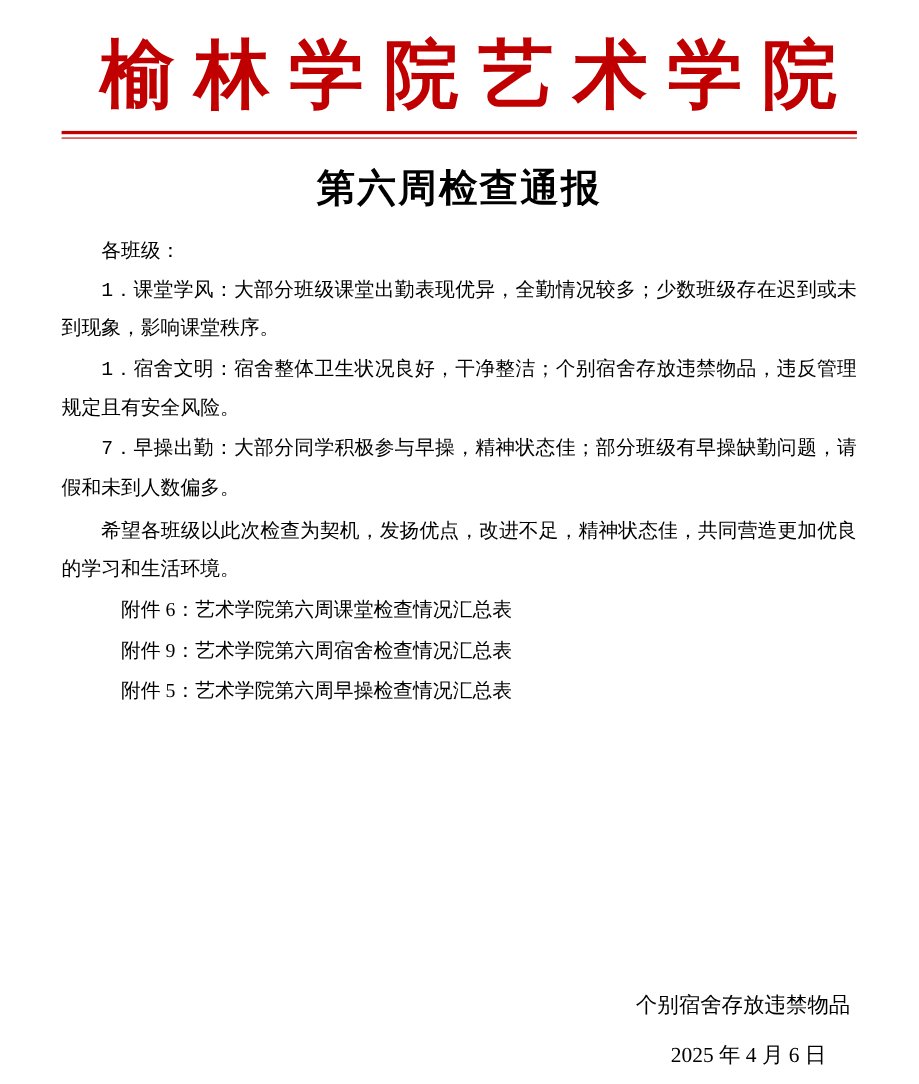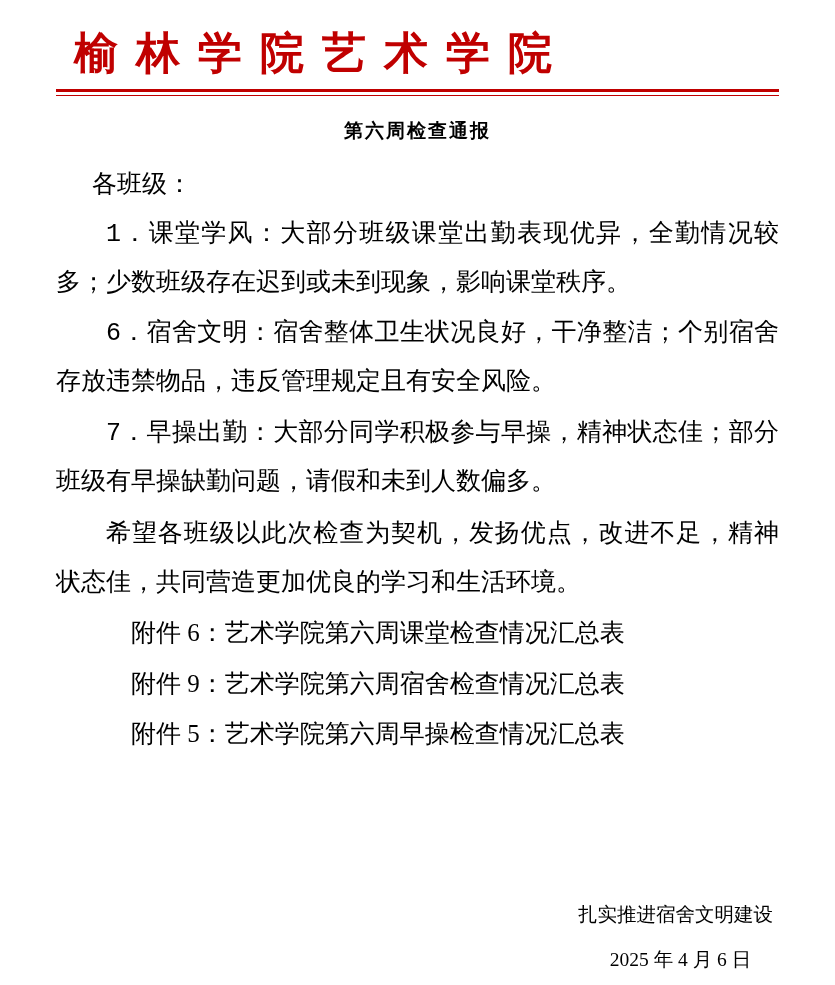--- a/index.html
+++ b/index.html
@@ -16,25 +16,25 @@
     overflow: hidden;
   }
   .page {
     width: 835px;
     height: 985px;
     box-sizing: border-box;
     padding: 0 56px;
     position: relative;
   }
   .org-title {
-    text-align: left;
+    text-align: right;
     color: #c00000;
     font-family: "Liberation Serif", "DejaVu Serif", serif;
     font-weight: bold;
-    font-size: 44px;
+    font-size: 68px;
     letter-spacing: 18px;
     text-indent: 18px;
     margin-top: 26px;
     line-height: 1.25;
     white-space: nowrap;
   }
   .red-rules {
     margin-top: 8px;
   }
   .red-rules .thick {
@@ -45,28 +45,28 @@
   .red-rules .gap {
     height: 3px;
   }
   .red-rules .thin {
     height: 1px;
     background: #c00000;
     width: 100%;
   }
   .doc-title {
     text-align: center;
-    font-size: 19px;
+    font-size: 35px;
     font-weight: bold;
     letter-spacing: 2px;
     margin-top: 22px;
     margin-bottom: 10px;
   }
   .body-text {
-    font-size: 25px;
+    font-size: 18px;
     line-height: 1.95;
     text-align: justify;
     text-justify: inter-ideograph;
   }
   .salutation {
     margin-top: 16px;
     padding-left: 36px;
   }
   .para {
     text-indent: 2em;
@@ -113,32 +113,32 @@
 
   <div class="doc-title">第六周检查通报</div>
 
   <div class="body-text">
 
     <div class="salutation">各班级：</div>
 
 
     <div class="numlist-item">1．课堂学风：大部分班级课堂出勤表现优异，全勤情况较多；少数班级存在迟到或未到现象，影响课堂秩序。</div>
 
-    <div class="numlist-item">6．宿舍文明：宿舍整体卫生状况良好，干净整洁；个别宿舍存放违禁物品，违反管理规定且有安全风险。</div>
+    <div class="numlist-item">1．宿舍文明：宿舍整体卫生状况良好，干净整洁；个别宿舍存放违禁物品，违反管理规定且有安全风险。</div>
 
     <div class="numlist-item">7．早操出勤：大部分同学积极参与早操，精神状态佳；部分班级有早操缺勤问题，请假和未到人数偏多。</div>
 
     <div class="para">希望各班级以此次检查为契机，发扬优点，改进不足，精神状态佳，共同营造更加优良的学习和生活环境。</div>
 
     <div class="attachment">附件 6：艺术学院第六周课堂检查情况汇总表</div>
 
     <div class="attachment">附件 9：艺术学院第六周宿舍检查情况汇总表</div>
 
     <div class="attachment">附件 5：艺术学院第六周早操检查情况汇总表</div>
 
   </div>
 
   <div class="signature-block">
-    <div class="sign-org">扎实推进宿舍文明建设</div>
+    <div class="sign-org">个别宿舍存放违禁物品</div>
     <div class="sign-date">2025 年 4 月 6 日</div>
   </div>
 
 </div>
 
 </body></html>

